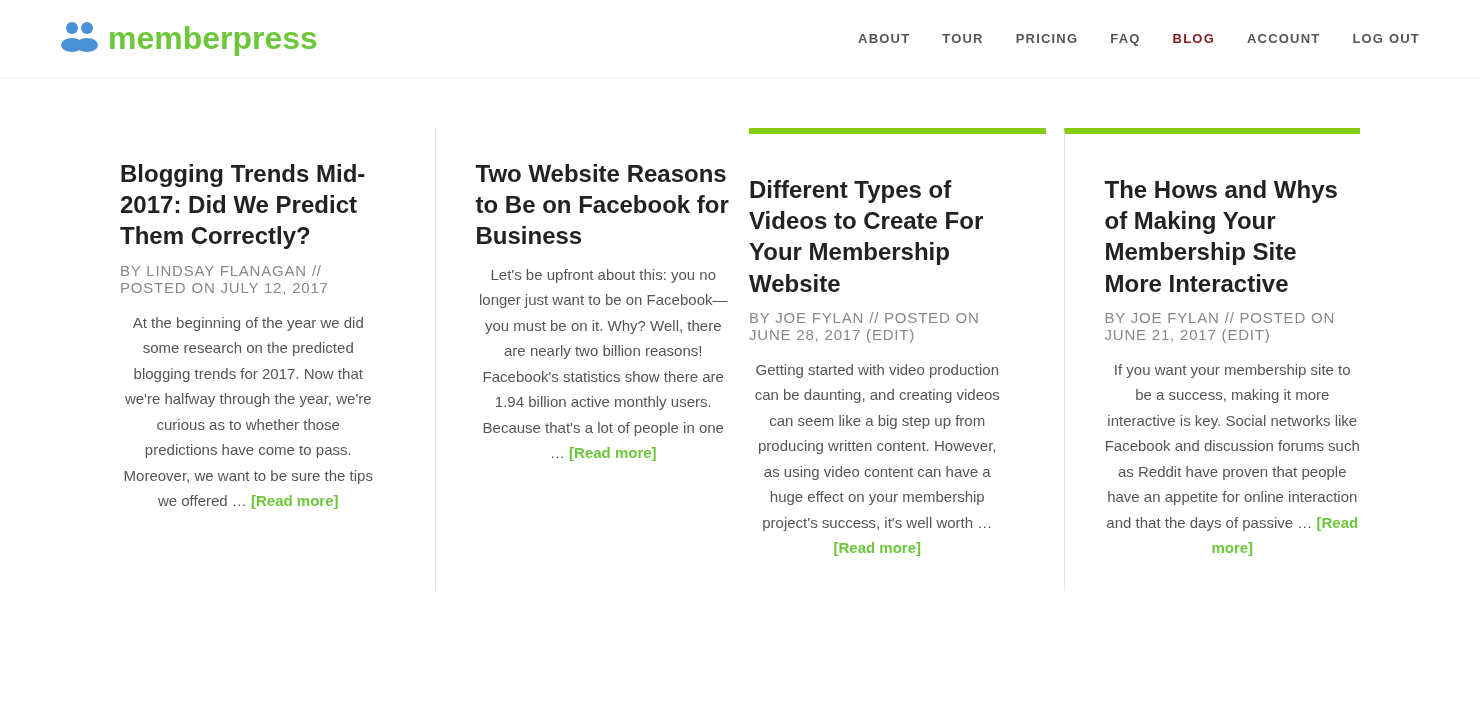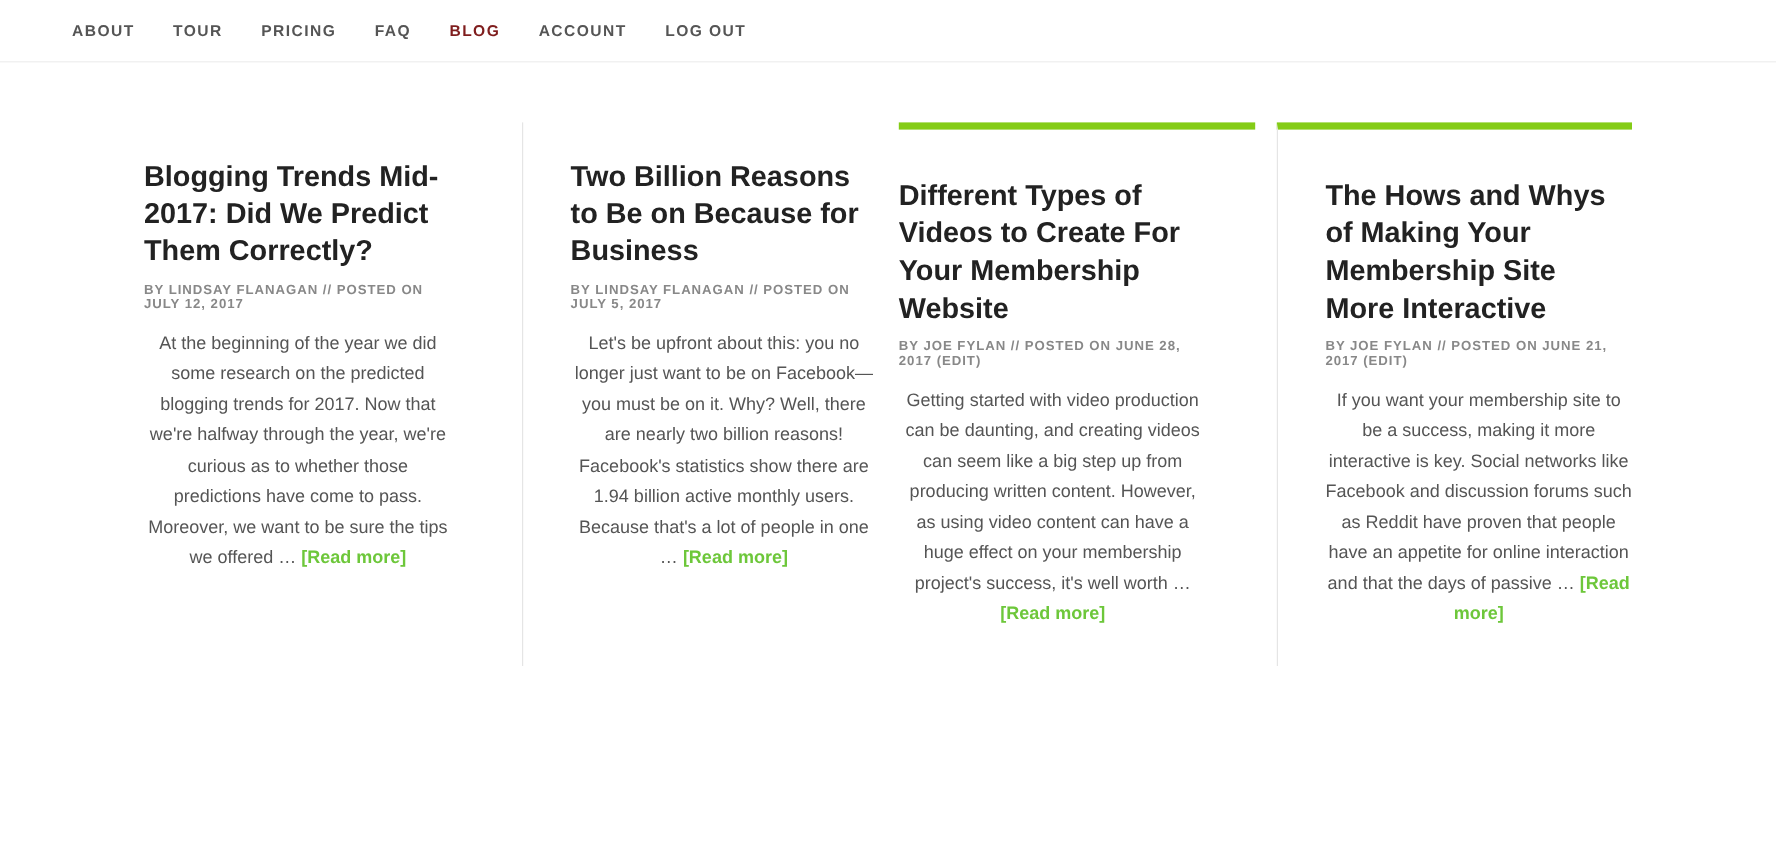--- a/index.html
+++ b/index.html
@@ -24,28 +24,41 @@
 
     
     .main { max-width: 1360px; margin: 0 auto; padding: 50px 60px 60px; }
     .posts-grid { display: grid; grid-template-columns: 1fr 1fr 1fr 1fr; gap: 18px; }
     .post-item { padding: 30px 40px 30px 0; }
     .post-item:nth-child(2), .post-item:nth-child(4) { padding-left: 40px; padding-right: 0; border-left: 1px solid #e5e5e5; }
     .post-item:nth-child(3), .post-item:nth-child(4) { border-top: 6px solid #84cc16; padding-top: 40px; }
 
     .post-title { font-size: 24px; font-weight: 800; color: #222; line-height: 1.3; margin-bottom: 10px; }
     .post-title a { text-decoration: none; color: #222; }
-    .post-meta { font-size: 11px; font-weight: 700; letter-spacing: 0.8px; text-transform: uppercase; color: #888; margin-bottom: 14px; }
+    .post-meta { font-size: 15px; font-weight: 400; letter-spacing: 0.8px; text-transform: uppercase; color: #888; margin-bottom: 14px; }
     .post-excerpt { font-size: 15px; line-height: 1.7; color: #555; text-align: center; }
     .read-more { color: #6dc73a; font-weight: 700; text-decoration: none; }
   </style>
 </head>
 <body>
 
 <header class="header">
+  <a class="logo" href="#">
+    <span class="logo-icon">
+      <svg width="40" height="34" viewBox="0 0 40 34" fill="none" xmlns="http://www.w3.org/2000/svg">
+        <circle cx="12" cy="10" r="6" fill="#4a90d9"></circle>
+        <circle cx="27" cy="10" r="6" fill="#4a90d9"></circle>
+        <ellipse cx="12" cy="27" rx="11" ry="7" fill="#4a90d9"></ellipse>
+        <ellipse cx="27" cy="27" rx="11" ry="7" fill="#4a90d9"></ellipse>
+      </svg>
+    </span>
+    <span class="logo-text">
+      <span>member</span><span>press</span>
+    </span>
+  </a>
   <nav>
     <a href="#">About</a>
     <a href="#">Tour</a>
     <a href="#">Pricing</a>
     <a href="#">FAQ</a>
     <a href="#" class="active">Blog</a>
     <a href="#">Account</a>
     <a href="#">Log Out</a>
   </nav>
 </header>
@@ -57,23 +70,22 @@
       <h2 class="post-title">
         <a href="#">Blogging Trends Mid-2017: Did We Predict Them Correctly?</a>
       </h2>
       <p class="post-meta">BY LINDSAY FLANAGAN // POSTED ON JULY 12, 2017</p>
       <p class="post-excerpt">
         At the beginning of the year we did some research on the predicted blogging trends for 2017. Now that we're halfway through the year, we're curious as to whether those predictions have come to pass. Moreover, we want to be sure the tips we offered … <a href="#" class="read-more">[Read more]</a>
       </p>
     </div>
       <div class="post-item">
       <h2 class="post-title">
-        <a href="#">Two Billion Reasons to Be on Because for Business</a>
+        <a href="#">Two Website Reasons to Be on Facebook for Business</a>
       </h2>
-      <p class="post-meta">BY LINDSAY FLANAGAN // POSTED ON JULY 5, 2017</p>
       <p class="post-excerpt">
         Let's be upfront about this: you no longer just want to be on Facebook—you must be on it. Why? Well, there are nearly two billion reasons! Facebook's statistics show there are 1.94 billion active monthly users. Because that's a lot of people in one … <a href="#" class="read-more">[Read more]</a>
       </p>
     </div>
       <div class="post-item">
       <h2 class="post-title">
         <a href="#">Different Types of Videos to Create For Your Membership Website</a>
       </h2>
       <p class="post-meta">BY JOE FYLAN // POSTED ON JUNE 28, 2017 (EDIT)</p>
       <p class="post-excerpt">

